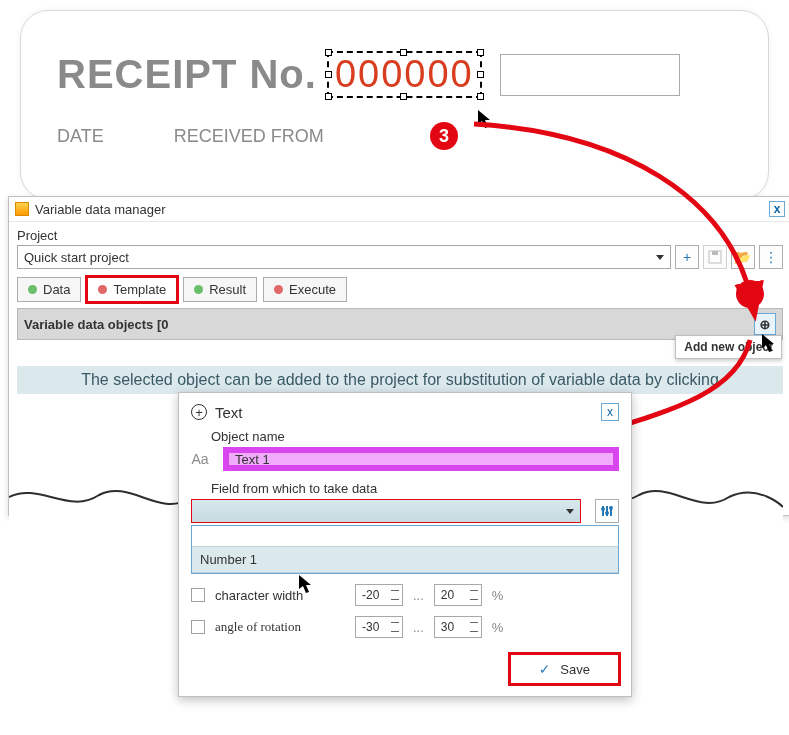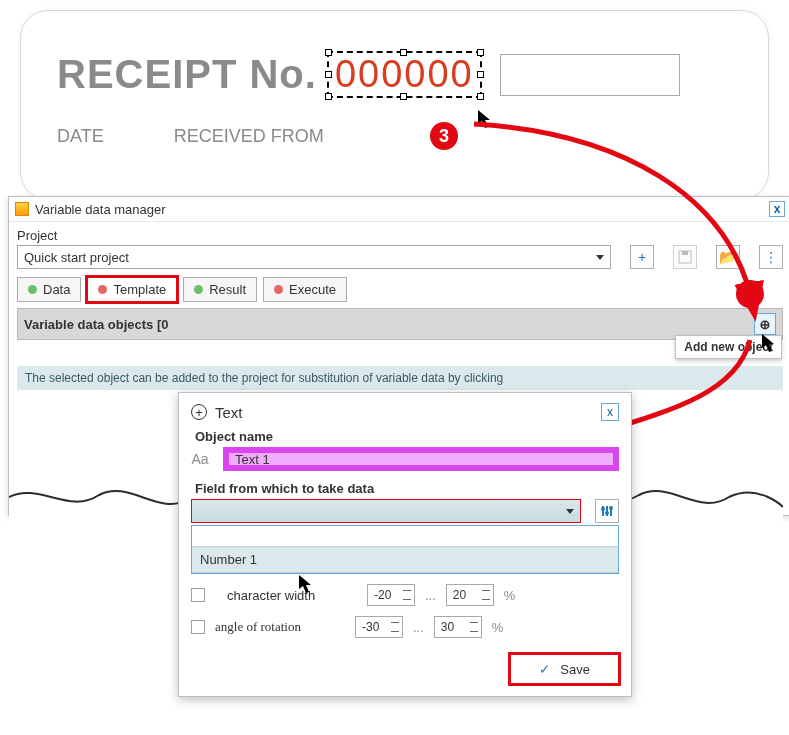--- a/index.html
+++ b/index.html
@@ -128,21 +128,21 @@
     display:flex;
     align-items:center;
     justify-content:center;
     color:#0a64a4;
     font-size:12px;
     font-weight:700;
     cursor:pointer;
   }
   .panel-body { padding:4px 8px 8px 8px; position:relative; }
   .label { color:#333; margin:2px 0 2px 0; }
-  .project-row { display:flex; gap:19px; align-items:center; }
+  .project-row { display:flex; gap:4px; align-items:center; }
   .project-combo {
     flex:1;
     height:24px;
     border:1px solid #a8a8a8;
     background:#fff;
     display:flex;
     align-items:center;
     padding:0 6px;
     position:relative;
   }
@@ -212,23 +212,24 @@
     background:#fff;
     border:1px solid #bfbfbf;
     padding:4px 8px;
     font-size:12px;
     box-shadow:0 2px 4px rgba(0,0,0,0.2);
     white-space:nowrap;
   }
   .help-strip {
     background:#dbe8ec;
     color:#3a5a66;
-    font-size:12px;
+    font-size:16px;
     padding:5px 8px;
     margin-top:26px;
+    text-align:center;
   }
 
   
   .torn {
     position:absolute;
     left:0; right:0; bottom:-10px;
     height:48px;
     pointer-events:none;
   }
 
@@ -261,21 +262,21 @@
     font-size:13px;
     line-height:1;
   }
   .text-dialog .dlg-close {
     margin-left:auto;
     width:18px; height:18px;
     border:1px solid #69a9d6;
     display:flex; align-items:center; justify-content:center;
     color:#0a64a4; font-size:12px; cursor:pointer;
   }
-  .form-label { margin:6px 0 3px 4px;font-weight:bold; }
+  .form-label { margin:6px 0 3px 20px; }
   .form-row { display:flex; align-items:center; gap:14px; }
   .glyph { color:#8c8c8c; font-size:14px; width:18px; text-align:center; }
   .txt-input {
     flex:1; height:24px;
     border:6px solid #d946ef;
     padding:0 6px;
     display:flex; align-items:center;
     background:#f0abfc;
   }
   .field-combo {
@@ -527,21 +528,21 @@
   </div>
 
   <div class="cursor-arrow" style="left:120px; top:182px; position:absolute;">
     <svg width="16" height="20">
         <polygon points="0,0 0,14 4,11 7,18 10,17 7,10 12,10" fill="#000"></polygon>
       </svg>
   </div>
 
   <div class="cw-row">
     <span class="chk"></span>
-    <span style="width:130px;margin-left:12px;">character width</span>
+    <span style="width:130px;">character width</span>
     <span class="spin">
         <span>-20</span>
       </span>
     <span class="muted">...</span>
     <span class="spin">
         <span>20</span>
       </span>
     <span class="muted">%</span>
   </div>
 

